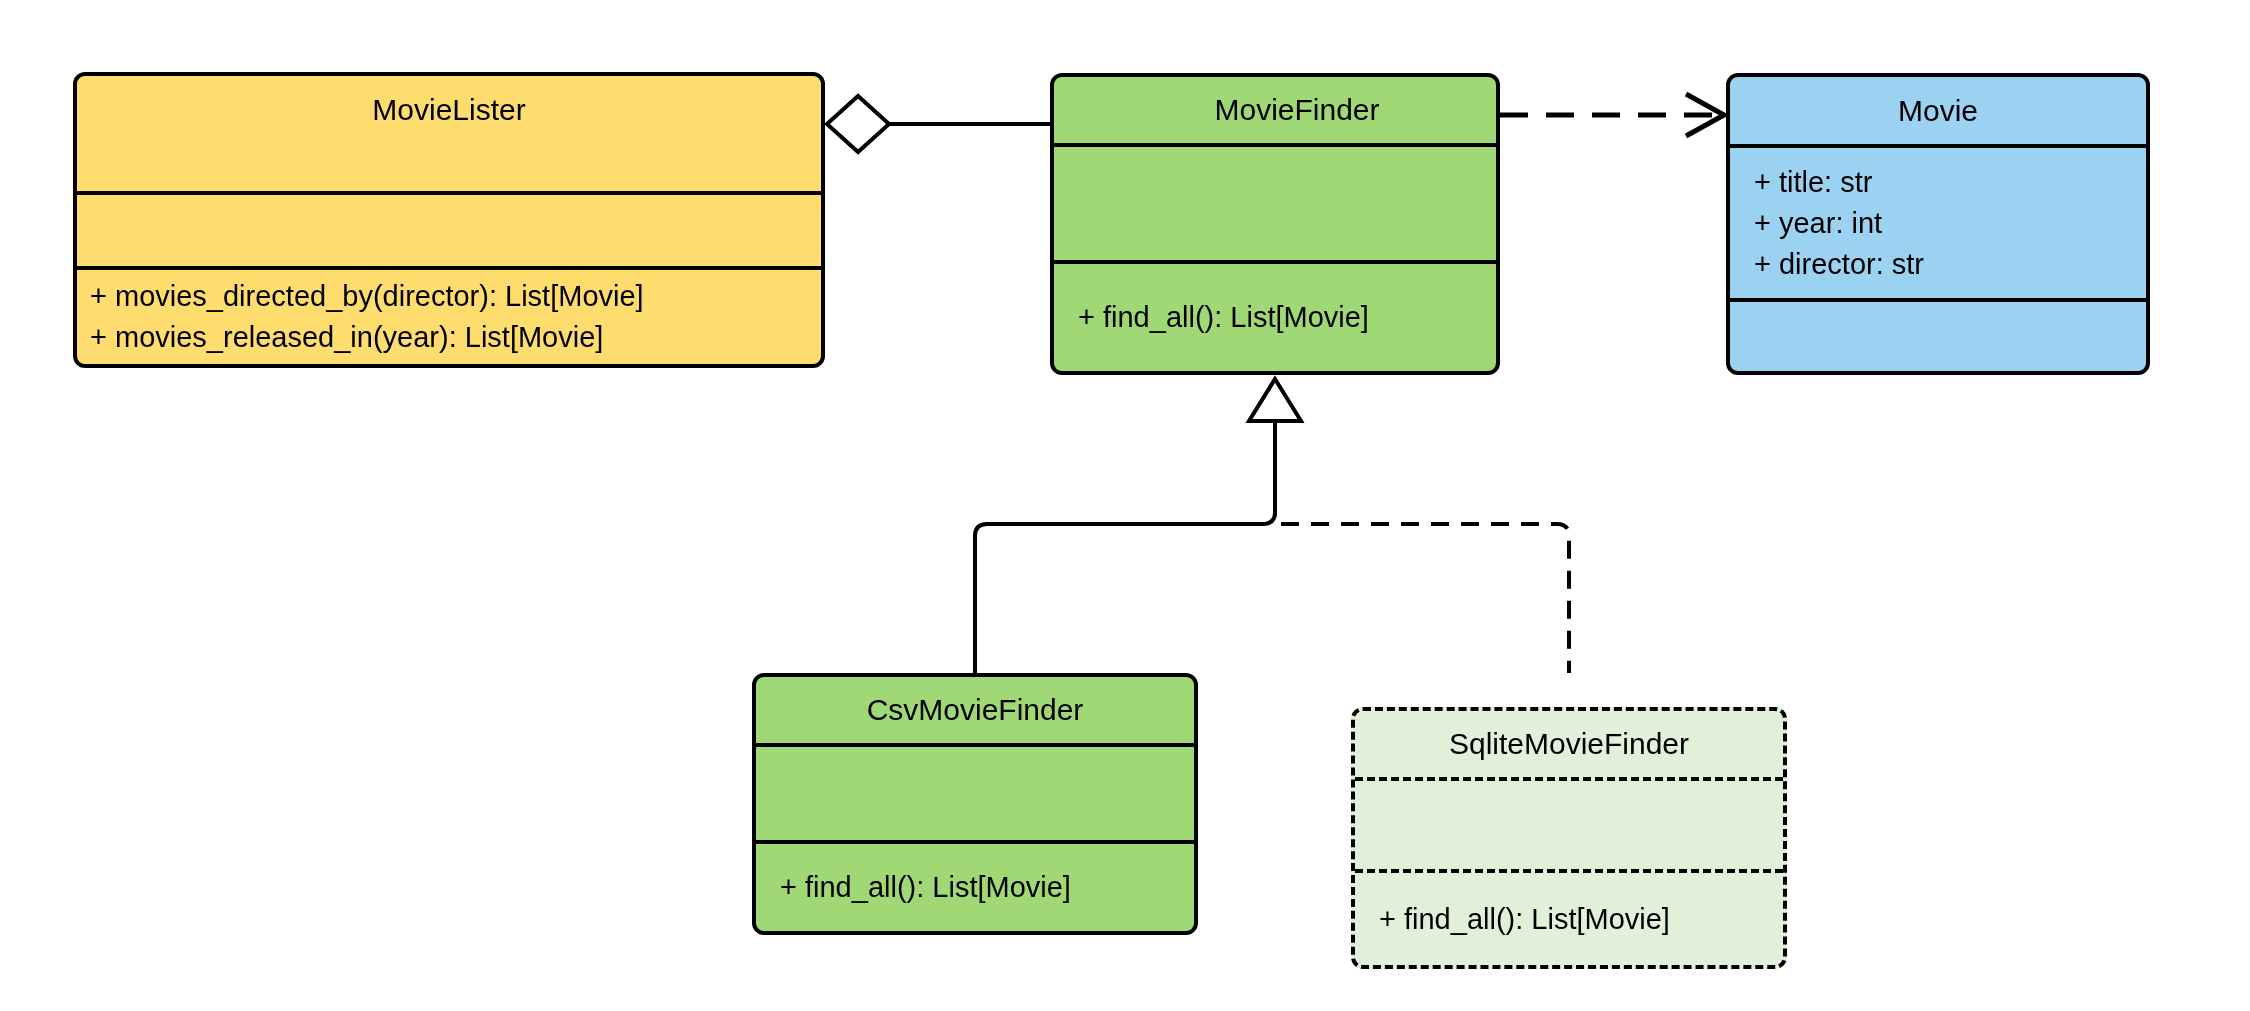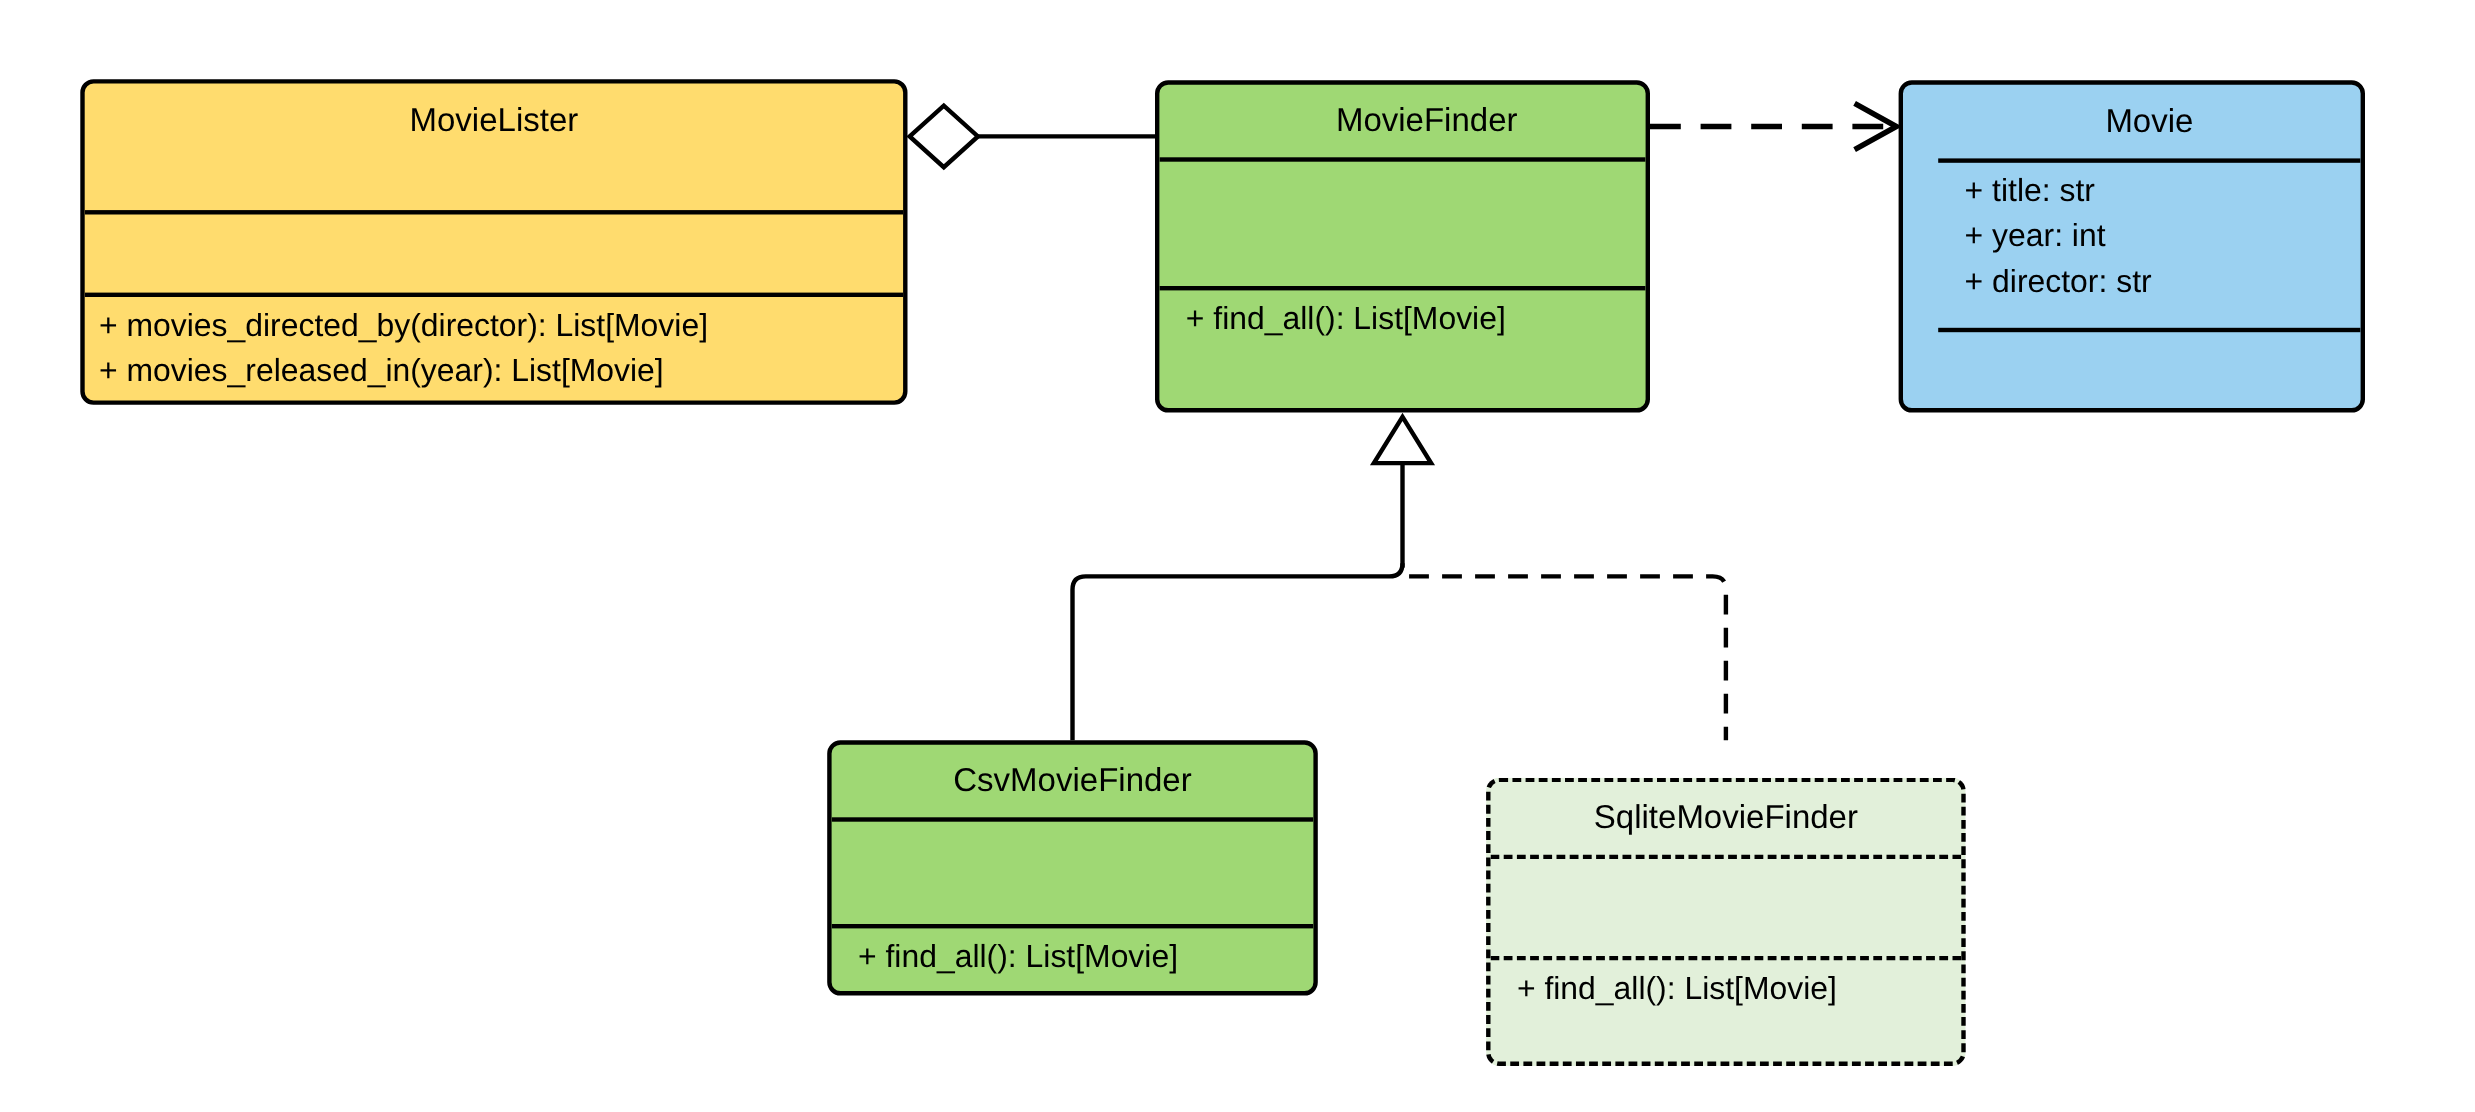--- a/index.html
+++ b/index.html
@@ -43,21 +43,21 @@
     align-items: center;
     justify-content: center;
     font-size: 30px;
     flex: 0 0 auto;
   }
   .uml-compartment {
     box-sizing: border-box;
     border-top: 4px solid #000000;
     display: flex;
     flex-direction: column;
-    justify-content: flex-start;
+    justify-content: center;
     padding: 6px 24px;
     font-size: 29px;
   }
   .uml-class.dashed .uml-compartment {
     border-top-style: dashed;
   }
   .member-line {
     line-height: 41px;
     white-space: nowrap;
   }
@@ -65,26 +65,26 @@
   #box-movielister   { left: 73px;   top: 72px;  width: 752px; height: 296px; gap: 48px; }
   #box-movielister   .uml-title       { height: 67px; }
   #box-movielister   .c-attributes    { height: 95px; }
   #box-movielister   .c-methods       { flex: 1 1 auto; padding-left: 13px; }
 
   #box-moviefinder   { left: 1050px; top: 73px;  width: 450px; height: 302px; }
   #box-moviefinder   .uml-title       { height: 66px; margin-left: 44px; }
   #box-moviefinder   .c-attributes    { height: 117px; }
   #box-moviefinder   .c-methods       { flex: 1 1 auto; }
 
-  #box-movie         { left: 1726px; top: 73px;  width: 424px; height: 302px; padding-left: 32px; }
+  #box-movie         { left: 1726px; top: 73px;  width: 424px; height: 302px; }
   #box-movie         .uml-title       { height: 67px; }
   #box-movie         .c-attributes    { height: 154px; }
   #box-movie         .c-methods       { flex: 1 1 auto; }
 
-  #box-csvmoviefinder { left: 752px; top: 673px; width: 446px; height: 232px; }
+  #box-csvmoviefinder { left: 752px; top: 673px; width: 446px; height: 262px; }
   #box-csvmoviefinder .uml-title      { height: 66px; }
   #box-csvmoviefinder .c-attributes   { height: 97px; }
   #box-csvmoviefinder .c-methods      { flex: 1 1 auto; }
 
   #box-sqlitemoviefinder { left: 1351px; top: 707px; width: 436px; height: 262px; }
   #box-sqlitemoviefinder .uml-title    { height: 66px; }
   #box-sqlitemoviefinder .c-attributes { height: 92px; }
   #box-sqlitemoviefinder .c-methods    { flex: 1 1 auto; }
 </style>
 </head>

